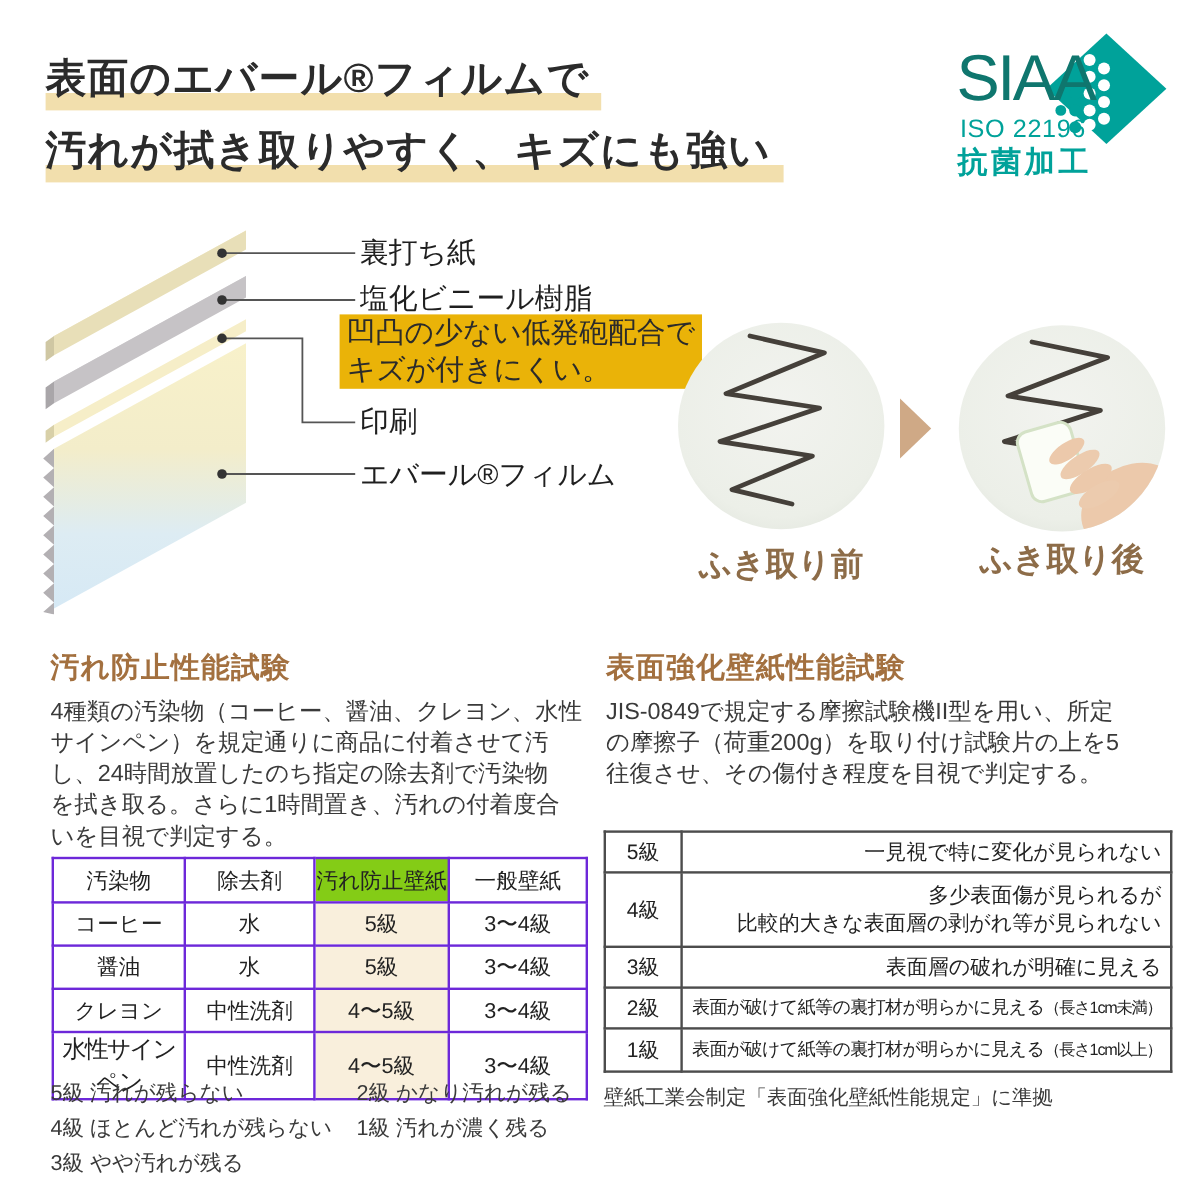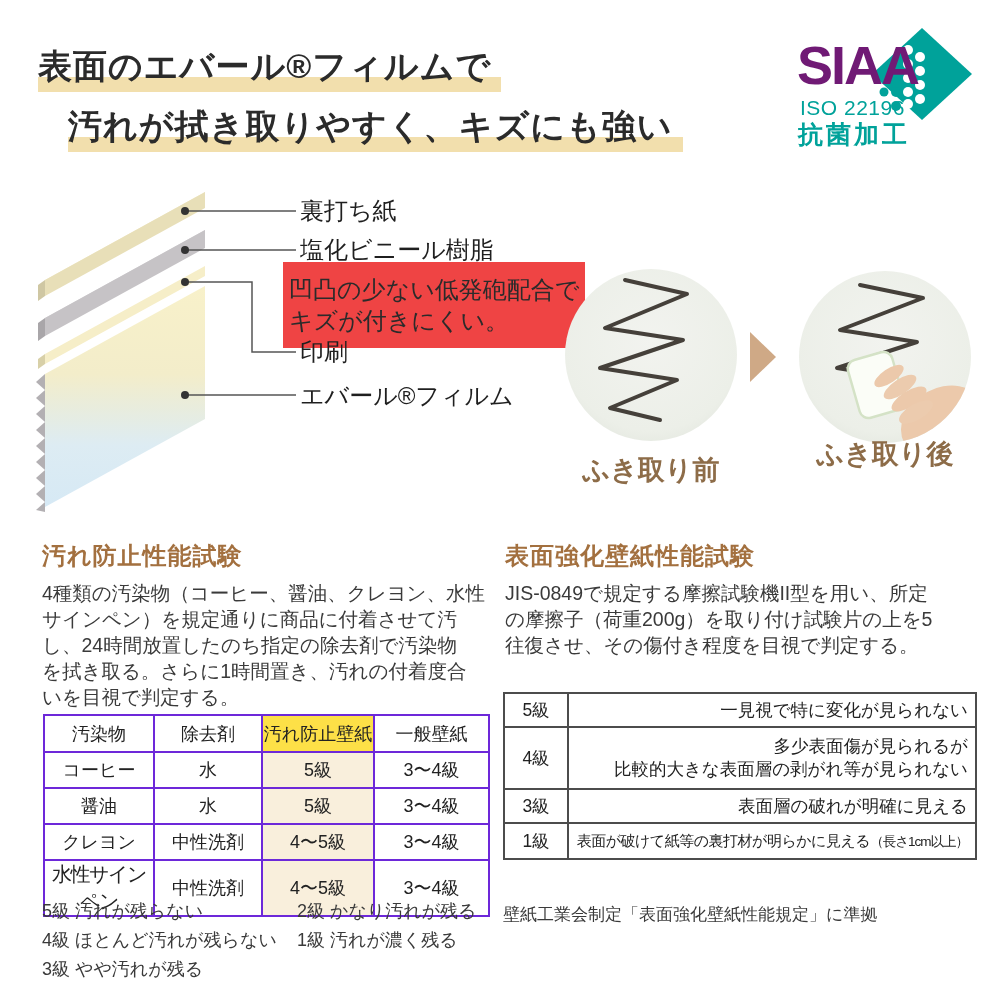--- a/index.html
+++ b/index.html
@@ -5,40 +5,40 @@
   html,body{margin:0;padding:0;}
   body{font-family:"Liberation Sans","DejaVu Sans",sans-serif;background:#fff;}
   .page{position:relative;width:1000px;height:1000px;background:#fff;overflow:hidden;}
   .abs{position:absolute;}
 
   
   .headline{font-size:34px;font-weight:bold;color:#2b2b2b;letter-spacing:1px;line-height:52px;}
   .headline .hl{display:inline-block;background:linear-gradient(transparent 72%, #f2dfad 72%);padding-right:10px;}
 
   
-  .siaa-name{font-size:54px;font-weight:bold;color:#701a75;letter-spacing:-2px;line-height:54px;}
+  .siaa-name{font-size:54px;font-weight:normal;color:#0f766e;letter-spacing:-2px;line-height:54px;}
   .siaa-iso{font-size:21px;font-weight:normal;color:#00a29a;letter-spacing:0.5px;text-align:right;}
   .siaa-kanji{font-size:25px;font-weight:bold;color:#00a29a;letter-spacing:3px;}
 
   
   .layer-label{font-size:24px;color:#1f1f1f;line-height:30px;white-space:nowrap;}
-  .note-box{background:#ef4444;color:#2b2b2b;font-size:24px;line-height:31px;padding:12px 6px;white-space:nowrap;}
+  .note-box{background:#eab308;color:#2b2b2b;font-size:24px;line-height:31px;padding:0 6px;white-space:nowrap;}
 
   
   .wipe-label{font-size:27px;font-weight:bold;color:#8d6c48;text-align:center;white-space:nowrap;}
 
   
   .sec-title{font-size:24px;color:#a3703f;font-weight:bold;letter-spacing:1px;white-space:nowrap;}
   .body-text{font-size:19.5px;color:#3a3a3a;line-height:26px;white-space:nowrap;}
 
   
   table.stain{border-collapse:collapse;font-size:18px;color:#222;table-layout:fixed;}
   table.stain th,table.stain td{border:2px solid #6d28d9;text-align:center;font-weight:normal;padding:0;height:34px;overflow:hidden;}
   table.stain th{height:35px;}
-  .tan{background:#fde047;}
+  .tan{background:#84cc16;}
   .cream{background:#f9efdc;}
   .tight{font-size:20px;letter-spacing:-1.5px;}
 
   .legend-line{font-size:18px;color:#3a3a3a;line-height:29px;white-space:nowrap;}
 
   
   table.strength{border-collapse:collapse;font-size:17.5px;color:#222;table-layout:fixed;}
   table.strength td{border:2px solid #4c4c4c;padding:0;}
   table.strength td.grade{width:62px;text-align:center;}
   table.strength td.desc{text-align:right;padding:2px 7px;line-height:1.3;}
@@ -47,21 +47,21 @@
 
   .footnote{font-size:17px;color:#3a3a3a;white-space:nowrap;}
 </style>
 </head>
 <body>
 
 <div class="page">
 
   <div class="abs headline" style="left:38px;top:40px;">
     <div><span class="hl">表面のエバール®フィルムで</span></div>
-    <div style="margin-top:8px;margin-left:30px;"><span class="hl">汚れが拭き取りやすく、キズにも強い</span></div>
+    <div style="margin-top:8px;"><span class="hl">汚れが拭き取りやすく、キズにも強い</span></div>
   </div>
 
   <div class="abs" style="left:795px;top:30px;width:200px;height:120px;">
     <svg class="abs" style="left:53px;top:-8px;" width="140" height="110" viewBox="0 0 140 110">
       <polygon points="24,52 74,6 124,52 74,98" fill="#00a29a"></polygon>
       <circle cx="36" cy="56" r="4.5" fill="#00a29a"></circle>
         <circle cx="36" cy="70" r="4.5" fill="#00a29a"></circle>
       <circle cx="48" cy="42" r="5" fill="#00a29a"></circle>
         <circle cx="48" cy="56" r="5" fill="#00a29a"></circle>
       <circle cx="48" cy="70" r="5" fill="#00a29a"></circle>
@@ -153,21 +153,21 @@
         <rect x="308" y="105" width="46" height="60" rx="9" fill="#fbfdf7" stroke="#d4e2c6" stroke-width="2.5" transform="rotate(-16 331 135)"></rect>
         <ellipse cx="398" cy="172" rx="44" ry="34" fill="#ecc9ab" transform="rotate(-28 398 172)"></ellipse>
         <ellipse cx="344" cy="126" rx="17" ry="7" fill="#ecc9ab" transform="rotate(-34 344 126)"></ellipse>
         <ellipse cx="355" cy="137" rx="19" ry="7.5" fill="#eccbae" transform="rotate(-34 355 137)"></ellipse>
         <ellipse cx="364" cy="149" rx="20" ry="8" fill="#ecc9ab" transform="rotate(-32 364 149)"></ellipse>
         <ellipse cx="371" cy="162" rx="19" ry="8" fill="#eccbae" transform="rotate(-30 371 162)"></ellipse>
       </g>
     </g>
   </svg>
   <div class="abs wipe-label" style="left:581px;top:452px;width:140px;">ふき取り前</div>
-  <div class="abs wipe-label" style="left:815px;top:436px;width:140px;">ふき取り後</div>
+  <div class="abs wipe-label" style="left:815px;top:448px;width:140px;">ふき取り後</div>
 
   <div class="abs sec-title" style="left:42px;top:540px;">汚れ防止性能試験</div>
   <div class="abs body-text" style="left:42px;top:580px;">
     <div>4種類の汚染物（コーヒー、醤油、クレヨン、水性</div>
     <div>サインペン）を規定通りに商品に付着させて汚</div>
     <div>し、24時間放置したのち指定の除去剤で汚染物</div>
     <div>を拭き取る。さらに1時間置き、汚れの付着度合</div>
     <div>いを目視で判定する。</div>
   </div>
 
@@ -240,20 +240,24 @@
       <td class="desc">
         <div>多少表面傷が見られるが</div>
         <div>比較的大きな表面層の剥がれ等が見られない</div>
       </td>
     </tr>
     <tr>
       <td class="grade" style="height:32px;">3級</td>
       <td class="desc">表面層の破れが明確に見える</td>
     </tr>
     <tr>
+      <td class="grade" style="height:32px;">2級</td>
+      <td class="desc small-desc"><span>表面が破けて紙等の裏打材が明らかに見える</span><span class="paren">（長さ1cm未満）</span></td>
+    </tr>
+    <tr>
       <td class="grade" style="height:34px;">1級</td>
       <td class="desc small-desc"><span>表面が破けて紙等の裏打材が明らかに見える</span><span class="paren">（長さ1cm以上）</span></td>
     </tr>
   </tbody>
     </table>
 
   <div class="abs footnote" style="left:503px;top:903px;">壁紙工業会制定「表面強化壁紙性能規定」に準拠</div>
 
 </div>
 

